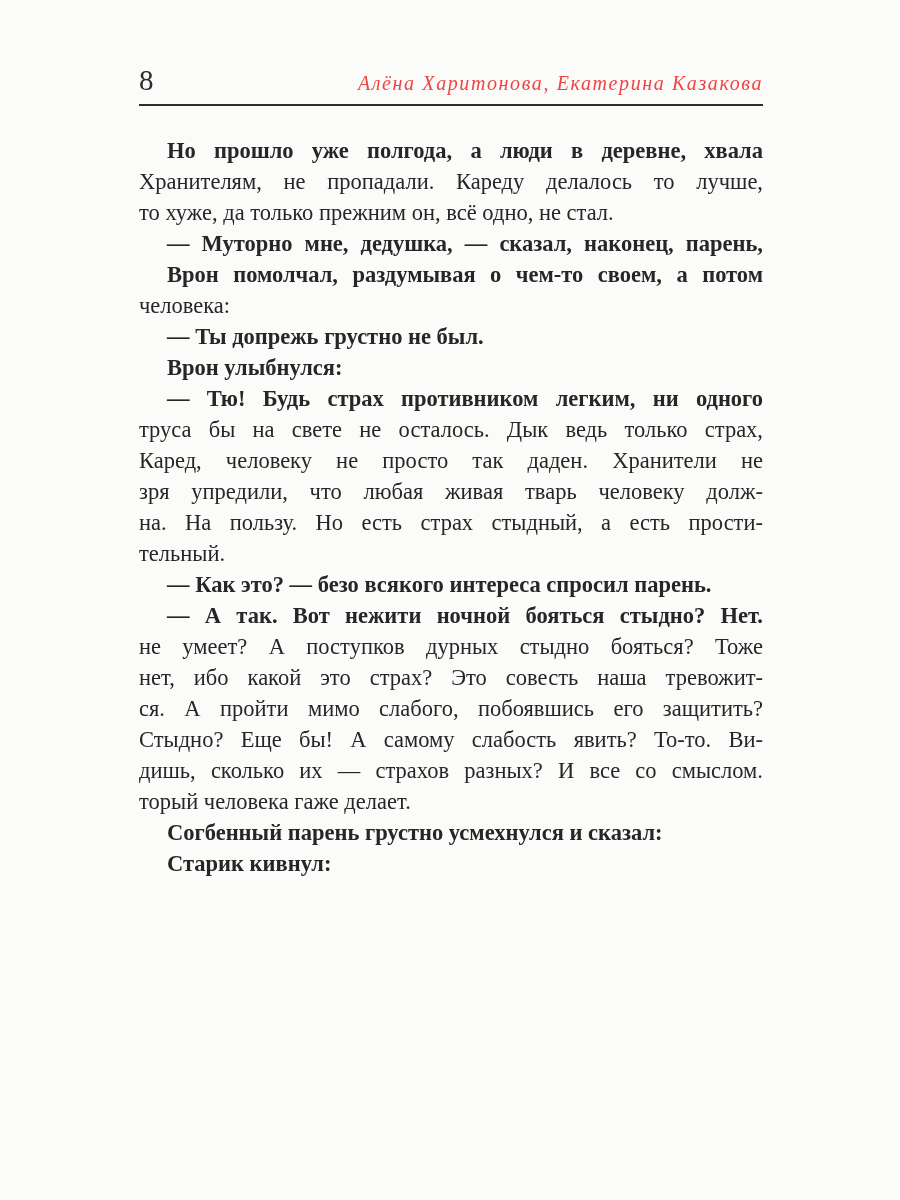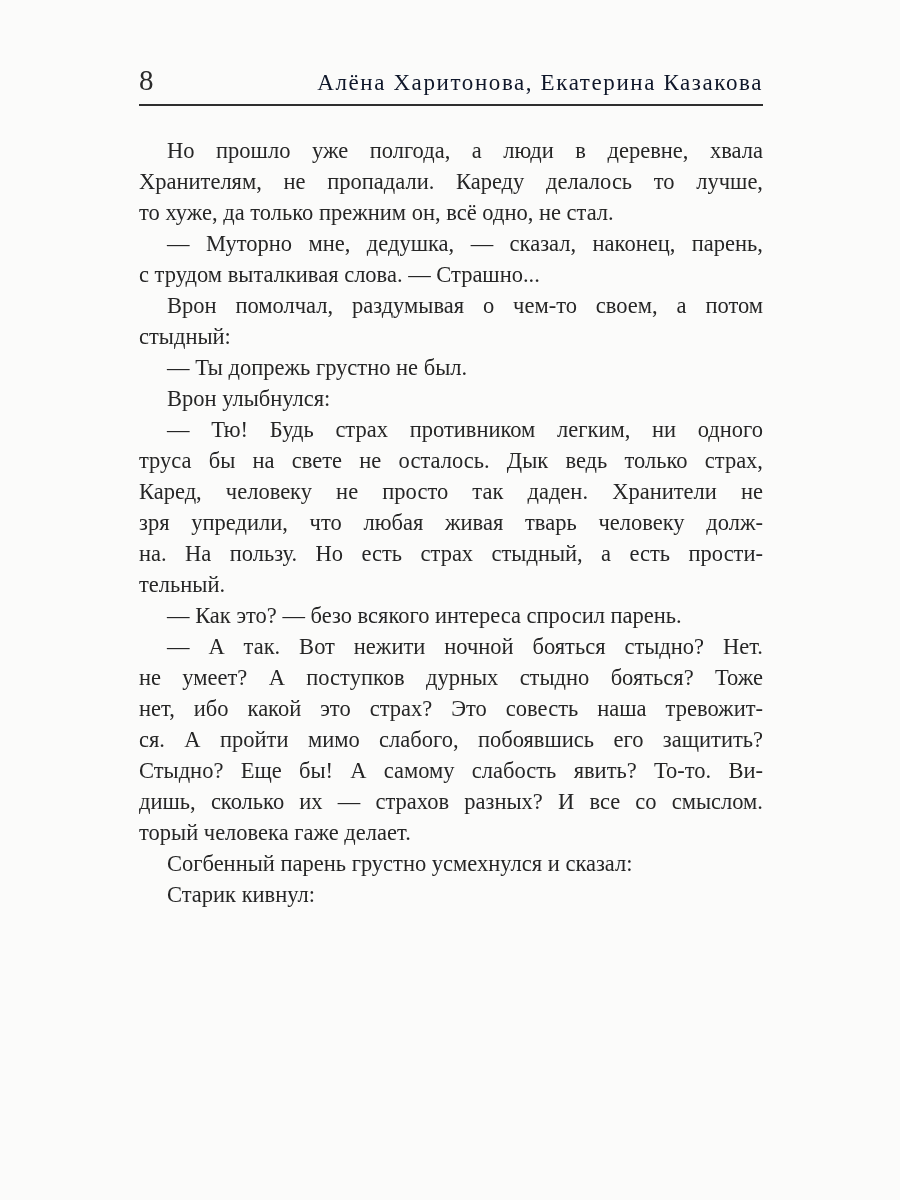--- a/index.html
+++ b/index.html
@@ -26,24 +26,25 @@
     display: flex;
     justify-content: space-between;
     align-items: baseline;
     line-height: 1;
   }
   .page-number {
     font-size: 29px;
     color: #2b2b2b;
   }
   .running-head {
-    font-size: 23px;
+    font-size: 20px;
     letter-spacing: 1.6px;
-    color: #0f172a;
+    color: #ef4444;
     white-space: nowrap;
+    font-style: italic;
   }
   .header-rule {
     border: none;
     border-top: 2px solid #2e2e2e;
     margin: 9px 0 0 0;
   }
   .page-body {
     margin-top: 29px;
     font-size: 22.5px;
     line-height: 31px;
@@ -56,45 +57,45 @@
     overflow: hidden;
     text-align: justify;
     text-align-last: justify;
     white-space: normal;
   }
   .tline.last {
     text-align-last: left;
   }
   .tline.first {
     padding-left: 28px;
+    font-weight: bold;
   }
 </style>
 </head>
 <body>
 
 <div class="page">
   <div class="content">
     <header class="page-header">
       <span class="page-number">8</span>
       <span class="running-head">Алёна Харитонова, Екатерина Казакова</span>
     </header>
     <hr class="header-rule">
     <main class="page-body" id="page-body">
         <div class="para">
           <div class="tline first">Но прошло уже полгода, а люди в деревне, хвала</div>
           <div class="tline">Хранителям, не пропадали. Кареду делалось то лучше,</div>
           <div class="tline last">то хуже, да только прежним он, всё одно, не стал.</div>
         </div>
         <div class="para">
           <div class="tline first">— Муторно мне, дедушка, — сказал, наконец, парень,</div>
-          <div class="tline last">с трудом выталкивая слова. — Страшно...</div>
         </div>
         <div class="para">
           <div class="tline first">Врон помолчал, раздумывая о чем-то своем, а потом</div>
-          <div class="tline last">стыдный:</div>
+          <div class="tline last">человека:</div>
         </div>
         <div class="para">
           <div class="tline first last">— Ты допрежь грустно не был.</div>
         </div>
         <div class="para">
           <div class="tline first last">Врон улыбнулся:</div>
         </div>
         <div class="para">
           <div class="tline first">— Тю! Будь страх противником легким, ни одного</div>
           <div class="tline">труса бы на свете не осталось. Дык ведь только страх,</div>

